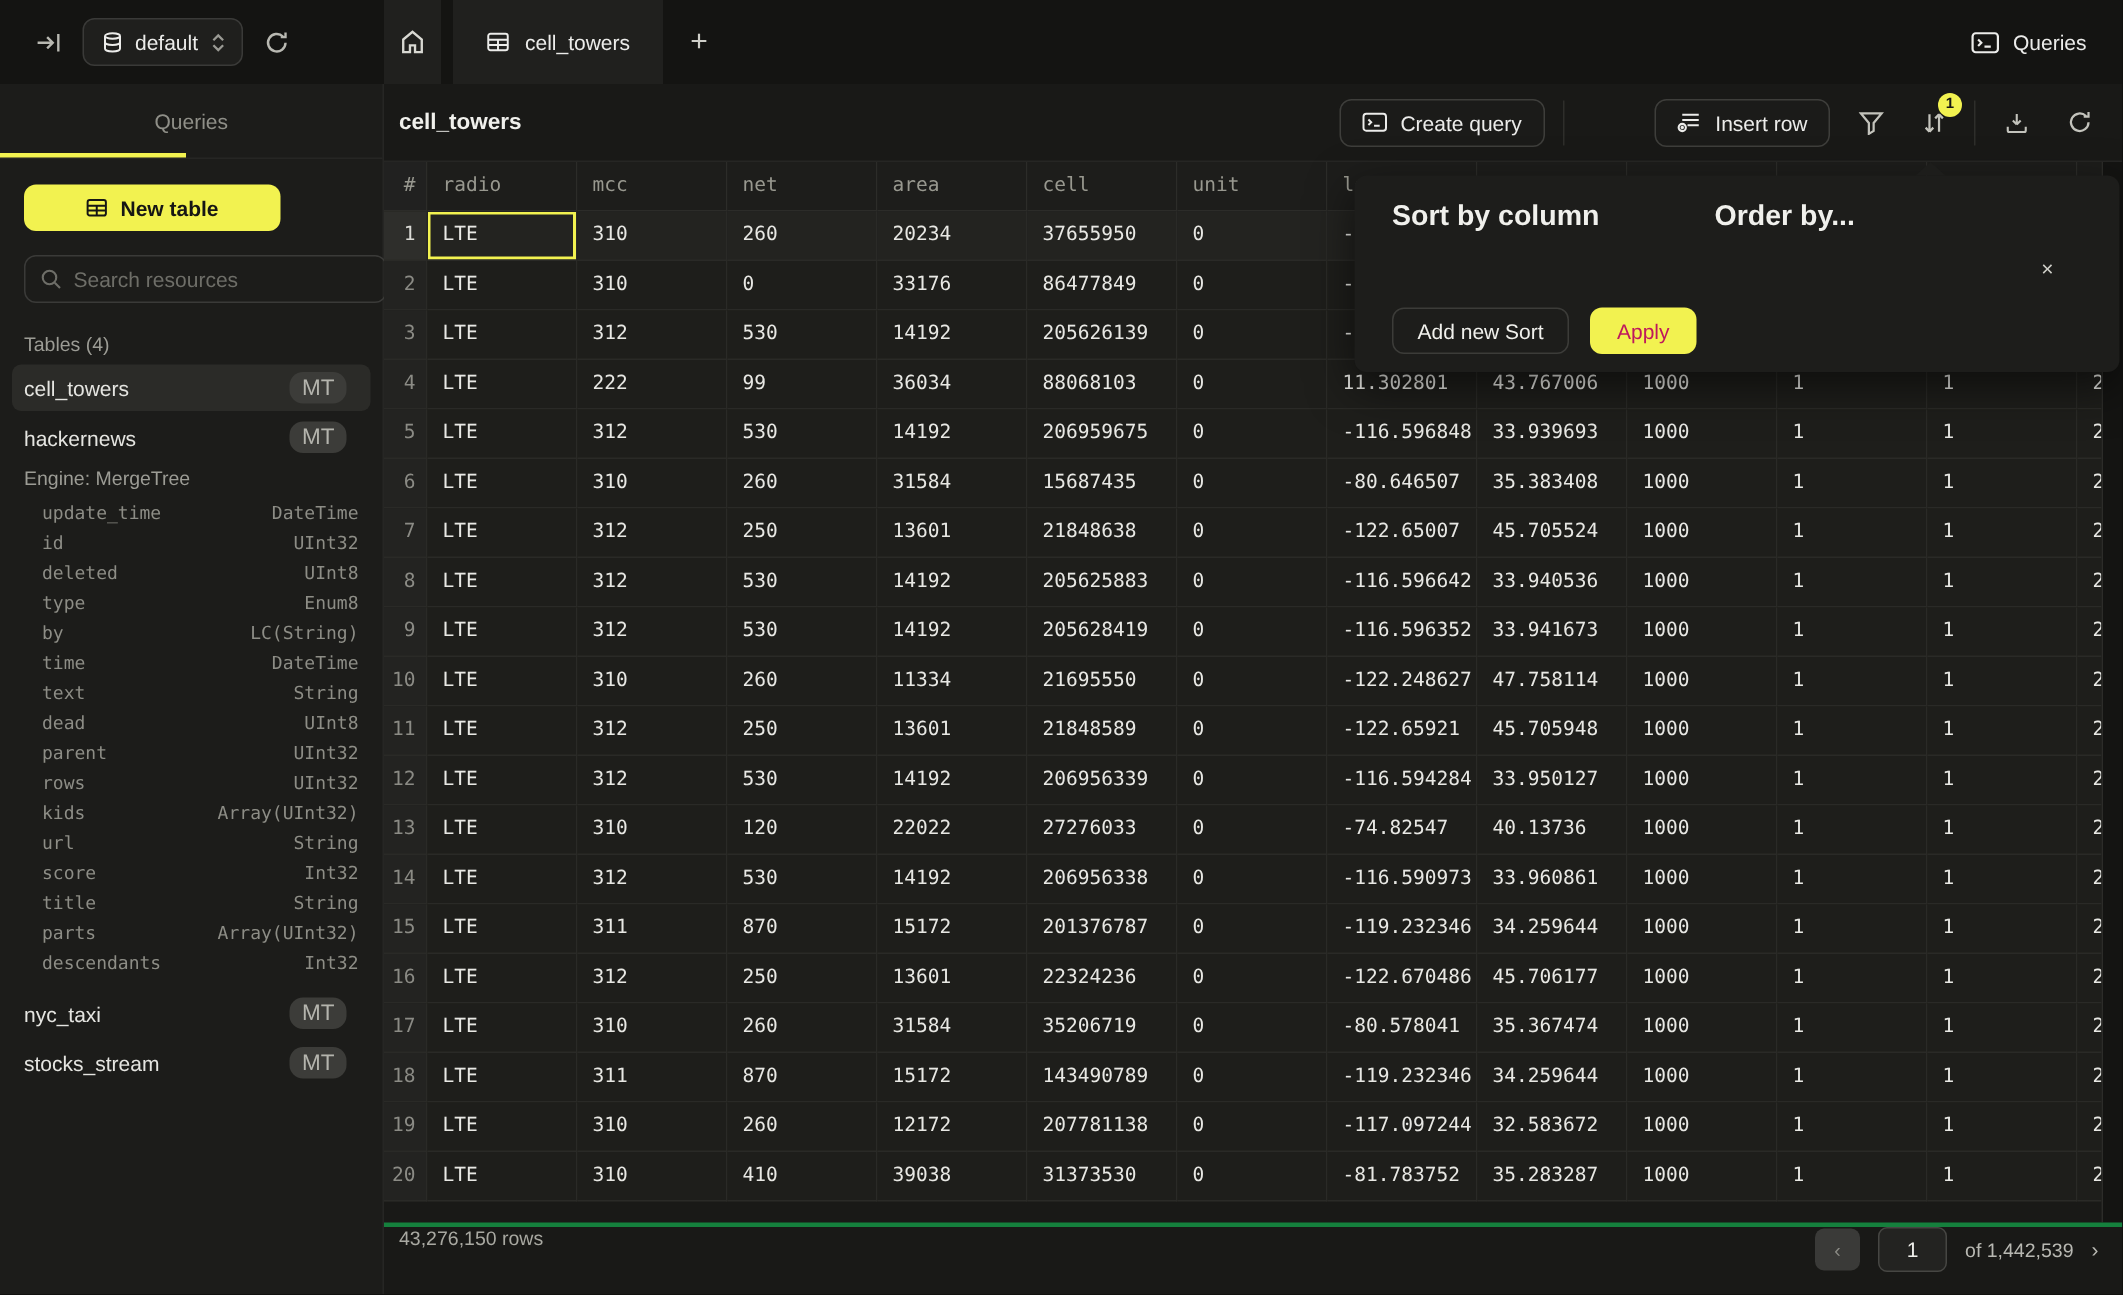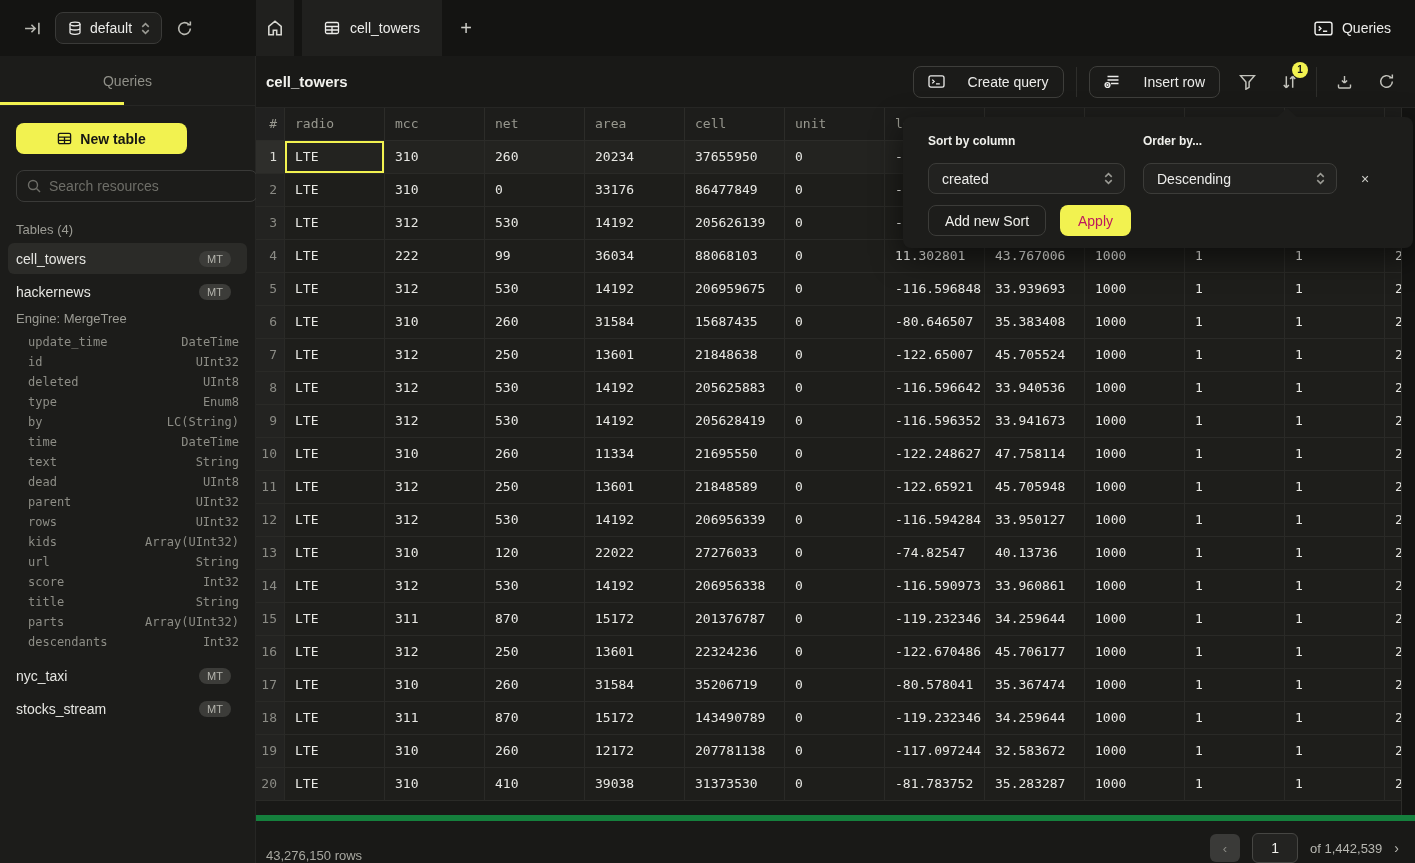--- a/index.html
+++ b/index.html
@@ -33,32 +33,32 @@
                border:none; border-radius:8px; font-size:14px; font-weight:700; display:flex; align-items:center; justify-content:center; gap:8px; cursor:pointer; }
   .search-box { margin:16px 16px 0; width:242px; height:32px; border:1px solid #3a3a38; border-radius:8px;
                 display:flex; align-items:center; gap:8px; padding:0 10px; color:#6e6e68; }
   .search-box input { background:none; border:none; outline:none; color:#d8d8d2; font-size:14px; width:160px; font-family:inherit; }
   .search-box input::placeholder { color:#6e6e68; }
   .section-label { margin:20px 16px 6px; font-size:13px; color:#9c9c95; }
   .tbl-item { margin:0 8px; height:31px; border-radius:6px; display:flex; align-items:center; justify-content:space-between;
               padding:0 16px 0 8px; cursor:pointer; }
   .tbl-item .nm { font-size:14px; color:#e5e5e1; padding-left:0; }
   .tbl-item.selected { background:#2b2b28; }
-  .badge { background:#3c3c39; color:#b4b4ad; font-size:11px; border-radius:9px; padding:2px 8px; }
+  .badge { background:#3c3c39; color:#b4b4ad; font-size:15px; border-radius:9px; padding:2px 8px; }
   .engine-line { margin:4px 16px 6px; font-size:13px; color:#9c9c95; }
   .schema { margin:6px 16px 8px 16px; font-family:"DejaVu Sans Mono", monospace; font-size:12px; color:#8d8d86; }
   .schema-row { display:flex; justify-content:space-between; height:20px; align-items:center; padding-left:12px; }
 
   
   .main { position:absolute; left:256px; top:56px; width:1159px; height:807px; background:#191917; }
   .main-header { position:absolute; left:0; top:0; width:100%; height:52px; display:flex; align-items:center; border-bottom:1px solid #262624; }
   .main-title { font-size:15px; font-weight:700; color:#f0f0ec; margin-left:10px; }
   .toolbar { margin-left:auto; display:flex; align-items:center; gap:12px; padding-right:14px; }
-  .tb-btn { height:32px; display:flex; align-items:center; gap:23px; padding:0 14px; background:#1b1b19;
-            border:1px solid #3e3e3b; border-radius:8px; color:#ececea; font-size:14px; cursor:pointer; }
+  .tb-btn { height:32px; display:flex; align-items:center; gap:9px; padding:0 14px; background:#1b1b19;
+            border:1px solid #3e3e3b; border-radius:8px; color:#ececea; font-size:14px; cursor:pointer;margin-left:48px; }
   .tb-icon { position:relative; width:30px; height:30px; background:none; border:none; color:#c3c3bc; display:flex; align-items:center; justify-content:center; cursor:pointer; }
   .tb-div { width:1px; height:30px; background:#2e2e2b; }
   .sort-badge { position:absolute; top:-5px; right:-4px; width:16px; height:16px; border-radius:50%;
                 background:#f2f250; color:#161614; font-size:10px; font-weight:700; display:flex; align-items:center; justify-content:center; }
 
   
   .table-viewport { position:absolute; left:0; top:52px; width:1145px; height:707px; overflow:hidden; background:#191917; }
   .grid { display:grid; grid-template-columns:29px repeat(12, 100px); width:1229px;
           font-family:"DejaVu Sans Mono", monospace; font-size:13px; }
   .hcell { height:33px; line-height:32px; color:#98988f; background:#1d1d1b; border-bottom:1px solid #2c2c29;
@@ -66,36 +66,36 @@
   .hcell.ncol { padding:0 7px 0 0; text-align:right; background:#212120; }
   .cell { height:33px; line-height:32px; color:#e8e8e4; background:#1e1e1b; border-bottom:1px solid #2a2a27;
           border-right:1px solid #2a2a27; padding-left:10px; white-space:nowrap; overflow:hidden; cursor:default; }
   .cell.ncol { padding:0 7px 0 0; text-align:right; color:#8b8b85; background:#232321; }
   .cell.selrow { background:#232320; }
   .cell.selrow.ncol { background:#2e2e2b; color:#dcdcd7; }
   .cell.selcell { box-shadow:inset 0 0 0 2px #f2f250; }
   .scroll-gutter { position:absolute; left:1145px; top:52px; width:14px; height:707px; background:#141412; border-left:1px solid #2c2c29; }
 
   
-  .table-footer { position:absolute; left:0; bottom:0; width:100%; height:48px; border-top:6px solid #15803d;
-                  display:flex; align-items:flex-end; background:#191917; }
+  .table-footer { position:absolute; left:0; bottom:0; width:100%; height:48px; border-top:3px solid #15803d;
+                  display:flex; align-items:flex-start; background:#191917; }
   .rows-count { margin-left:10px; font-size:13px; color:#a8a8a1; }
   .pager { margin-left:auto; display:flex; align-items:center; gap:12px; padding-right:16px; }
   .pg-prev { width:30px; height:28px; border:none; border-radius:6px; background:#3a3a38; color:#8a8a84; font-size:13px; cursor:default; }
   .pg-input { width:46px; height:30px; background:#232321; border:1px solid #464643; border-radius:6px;
               color:#f0f0ec; font-size:14px; text-align:center; font-family:inherit; }
   .pg-of { font-size:13px; color:#b8b8b2; }
   .pg-next { background:none; border:none; color:#b8b8b2; font-size:14px; cursor:pointer; }
 
   
   .sort-popup { position:absolute; left:903px; top:117px; width:510px; height:131px; background:#1d1d1b;
                 border-radius:8px; box-shadow:0 10px 30px rgba(0,0,0,.55); z-index:20; }
   .popup-caret { position:absolute; left:374px; top:-9px; width:0; height:0;
                  border-left:10px solid transparent; border-right:10px solid transparent; border-bottom:9px solid #1d1d1b; }
-  .pp-label { position:absolute; font-size:12px; font-weight:700; color:#f0f0ec; }
+  .pp-label { position:absolute; font-size:19px; font-weight:700; color:#f0f0ec; }
   .pp-select { position:absolute; height:31px; background:#222220; border:1px solid #3c3c39; border-radius:8px;
                display:flex; align-items:center; justify-content:space-between; padding:0 10px 0 13px; font-size:14px; color:#ececea; cursor:pointer; }
   .pp-x { position:absolute; left:447px; top:46px; width:30px; height:31px; background:none; border:none; color:#cfcfc9; font-size:14px; cursor:pointer; }
   .pp-add { position:absolute; left:25px; top:88px; height:31px; padding:0 16px; background:#1d1d1b; border:1px solid #3c3c39;
             border-radius:8px; color:#f0f0ec; font-size:14px; cursor:pointer; }
   .pp-apply { position:absolute; left:157px; top:88px; height:31px; width:71px; background:#f2f250; border:none;
               border-radius:8px; color:#be185d; font-size:14px; cursor:pointer; }
 </style>
 </head>
 <body>
@@ -589,30 +589,18 @@
         <span class="pg-of">of 1,442,539</span>
         <button class="pg-next">›</button>
       </div>
     </div>
   </main>
 
   <div class="sort-popup">
     <div class="popup-caret"></div>
     <div class="pp-label" style="left:25px; top:17px">Sort by column</div>
     <div class="pp-label" style="left:240px; top:17px">Order by...</div>
-    <div class="pp-select" style="left:25px; top:46px; width:197px">
-      <span>created</span>
-      <svg width="11" height="13" viewBox="0 0 10 12" fill="none" stroke="#9a9a94" stroke-width="1.4">
-          <path d="M2 4.5L5 1.5 8 4.5M2 7.5L5 10.5 8 7.5"></path>
-        </svg>
-    </div>
-    <div class="pp-select" style="left:240px; top:46px; width:194px">
-      <span>Descending</span>
-      <svg width="11" height="13" viewBox="0 0 10 12" fill="none" stroke="#9a9a94" stroke-width="1.4">
-          <path d="M2 4.5L5 1.5 8 4.5M2 7.5L5 10.5 8 7.5"></path>
-        </svg>
-    </div>
     <button class="pp-x">×</button>
     <button class="pp-add">Add new Sort</button>
     <button class="pp-apply">Apply</button>
   </div>
 
 </div>
 
 </body></html>

